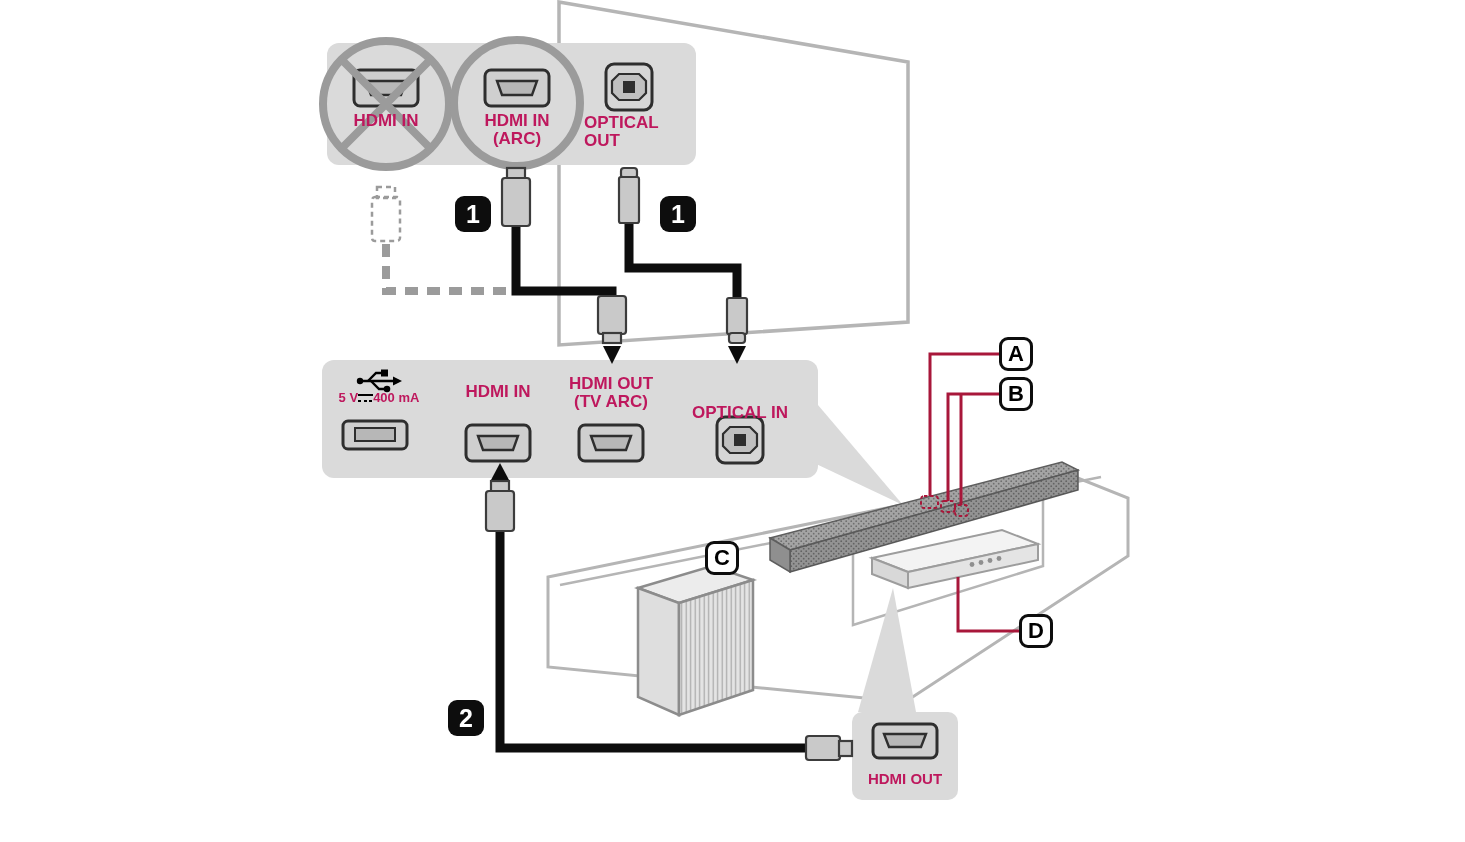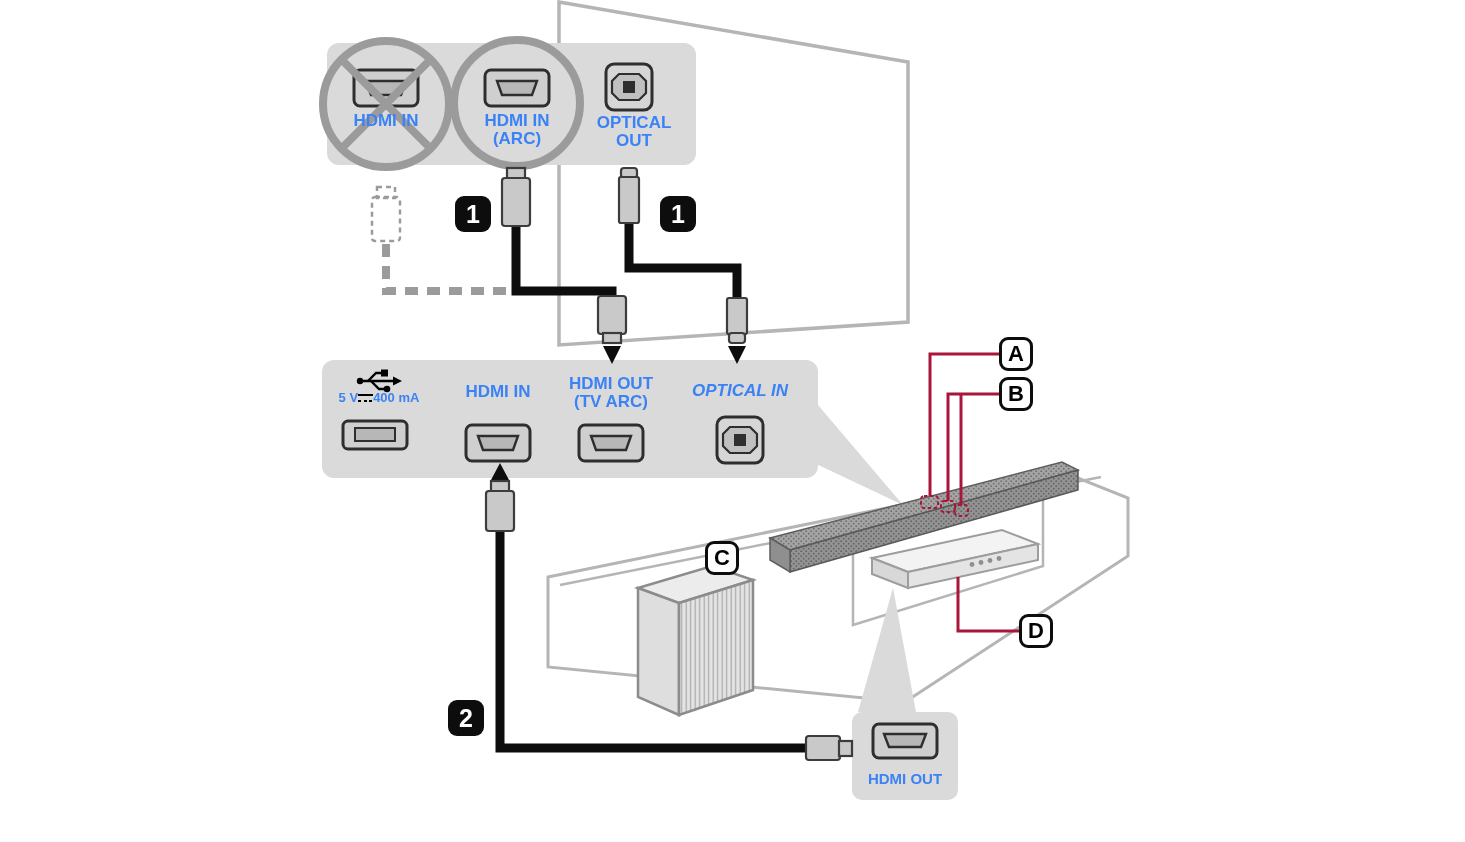--- a/index.html
+++ b/index.html
@@ -1,19 +1,19 @@
 <!DOCTYPE html>
 <html><head>
 <meta charset="utf-8">
 <style>
   html,body{margin:0;padding:0;background:#fff;}
   .stage{position:relative;width:1465px;height:842px;background:#fff;overflow:hidden;
          font-family:"Liberation Sans",sans-serif;}
   .stage svg{position:absolute;left:0;top:0;}
-  .lbl{position:absolute;font-weight:bold;color:#3b82f6;text-align:center;line-height:18px;}
+  .lbl{position:absolute;font-weight:bold;color:#be185d;text-align:center;line-height:18px;}
   .port-label{font-size:17px;}
   .tv-label{font-size:42px;line-height:42px;}
   .small-label{font-size:15px;}
   .usb-rating{font-size:13px;display:flex;align-items:center;justify-content:center;}
   .dc{display:inline-block;width:15px;height:10px;position:relative;}
   .dc::before{content:"";position:absolute;top:1px;left:0;right:0;height:2.2px;background:#000;}
   .dc::after{content:"";position:absolute;top:6.5px;left:0;right:0;height:2.2px;
              background:repeating-linear-gradient(90deg,#000 0 3px,transparent 3px 5.5px);}
   .badge{position:absolute;width:36px;height:36px;background:#0d0d0d;border-radius:9px;
          color:#fff;font-size:25px;font-weight:bold;display:flex;align-items:center;justify-content:center;}
@@ -190,36 +190,36 @@
       <rect x="839" y="741" width="13" height="15"></rect>
     </g>
   </svg>
 
 
   <div class="lbl port-label" style="left:326px;top:112px;width:120px;">HDMI IN</div>
   <div class="lbl port-label" style="left:457px;top:112px;width:120px;">
     <div>HDMI IN</div>
     <div>(ARC)</div>
   </div>
-  <div class="lbl port-label" style="left:584px;top:114px;width:100px;text-align:center;">
+  <div class="lbl port-label" style="left:584px;top:114px;width:100px;text-align:left;">
     <div>OPTICAL</div>
     <div>OUT</div>
   </div>
 
   <div class="lbl usb-rating" style="left:321px;top:389px;width:116px;">
     <span>5 V</span>
     <span class="dc"></span>
     <span>400 mA</span>
   </div>
   <div class="lbl port-label" style="left:438px;top:383px;width:120px;">HDMI IN</div>
   <div class="lbl port-label" style="left:551px;top:375px;width:120px;">
     <div>HDMI OUT</div>
     <div>(TV ARC)</div>
   </div>
-  <div class="lbl port-label" style="left:680px;top:382px;width:120px;font-style:italic;">OPTICAL IN</div>
+  <div class="lbl port-label" style="left:680px;top:404px;width:120px;">OPTICAL IN</div>
 
   <div class="lbl small-label" style="left:851px;top:770px;width:108px;">HDMI OUT</div>
 
   <div class="badge" style="left:455px;top:196px;">1</div>
   <div class="badge" style="left:660px;top:196px;">1</div>
   <div class="badge" style="left:448px;top:700px;">2</div>
 
   <div class="callout" style="left:999px;top:337px;">A</div>
   <div class="callout" style="left:999px;top:377px;">B</div>
   <div class="callout" style="left:705px;top:541px;">C</div>

